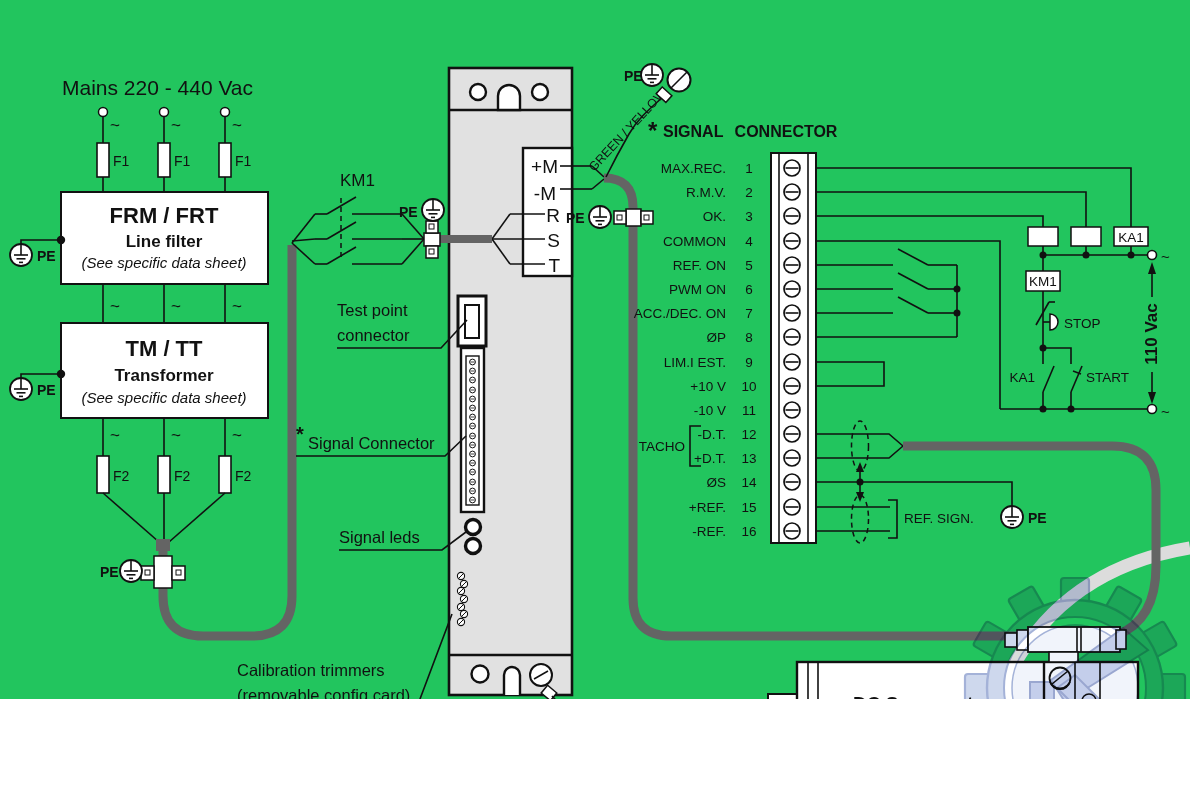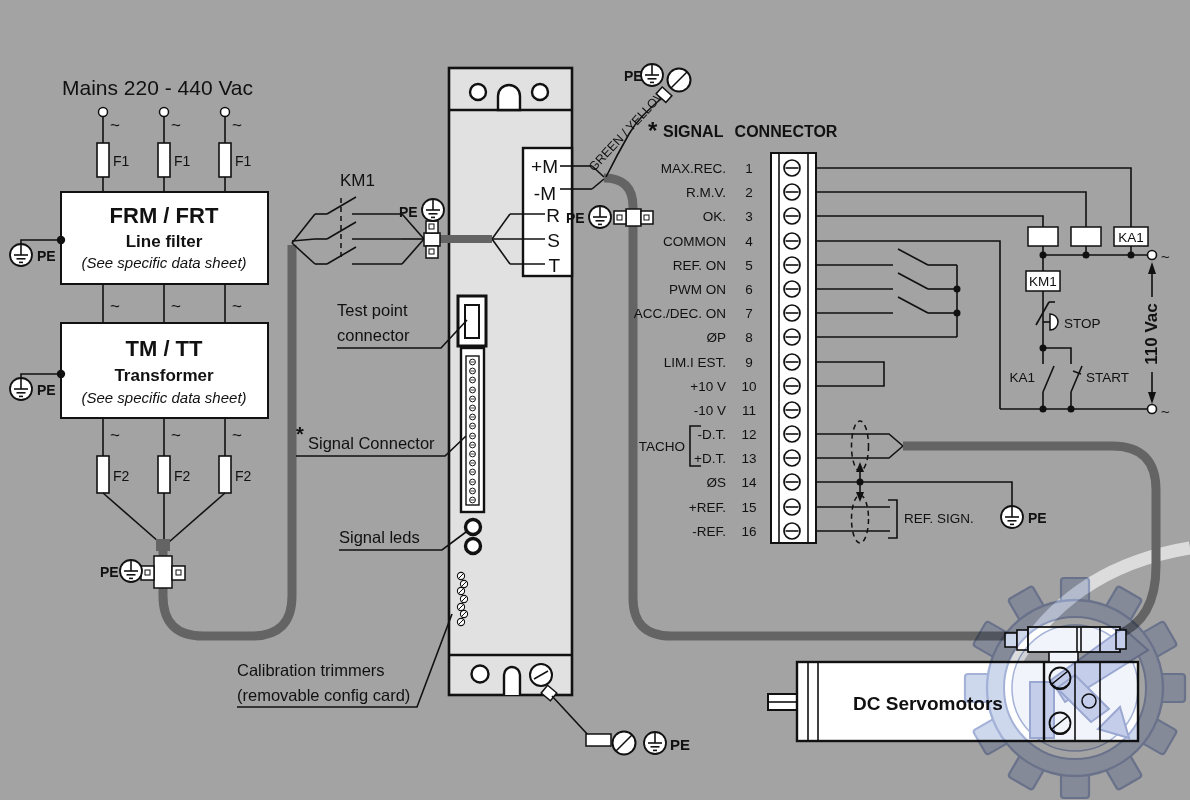--- a/index.html
+++ b/index.html
@@ -1,16 +1,16 @@
 <!DOCTYPE html>
 <html><head>
 <meta charset="utf-8">
 <style>
   html,body{margin:0;padding:0;background:#fff;}
-  .page{width:1190px;height:800px;position:relative;background:#a3a3a3;overflow:hidden;}
+  .page{width:1190px;height:699px;position:relative;background:#22c55e;overflow:hidden;}
   .t{font-family:"Liberation Sans",sans-serif;fill:#111;}
   .b{font-weight:bold;}
   .i{font-style:italic;}
   .w{stroke:#111;stroke-width:1.6;fill:none;}
   .w2{stroke:#111;stroke-width:2.4;fill:none;}
   .cab{stroke:#646464;stroke-width:9;fill:none;stroke-linecap:butt;}
   .fw{fill:#fff;stroke:#111;}
   .dot{fill:#111;stroke:none;}
   .dash{stroke:#111;stroke-width:1.5;fill:none;stroke-dasharray:5 4;}
 </style>

